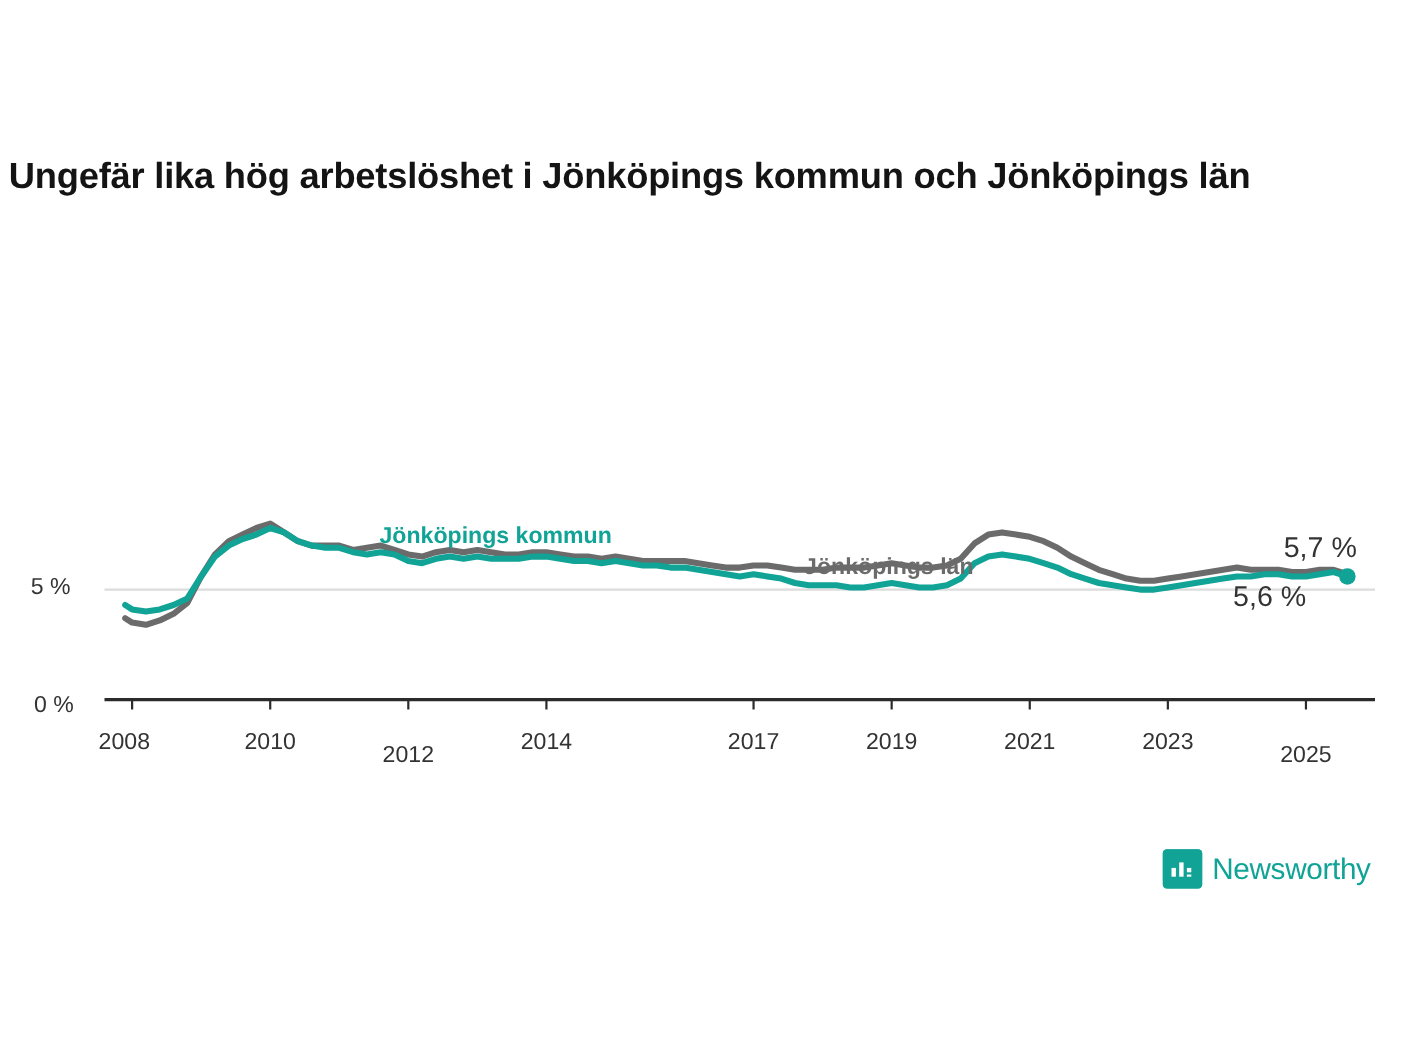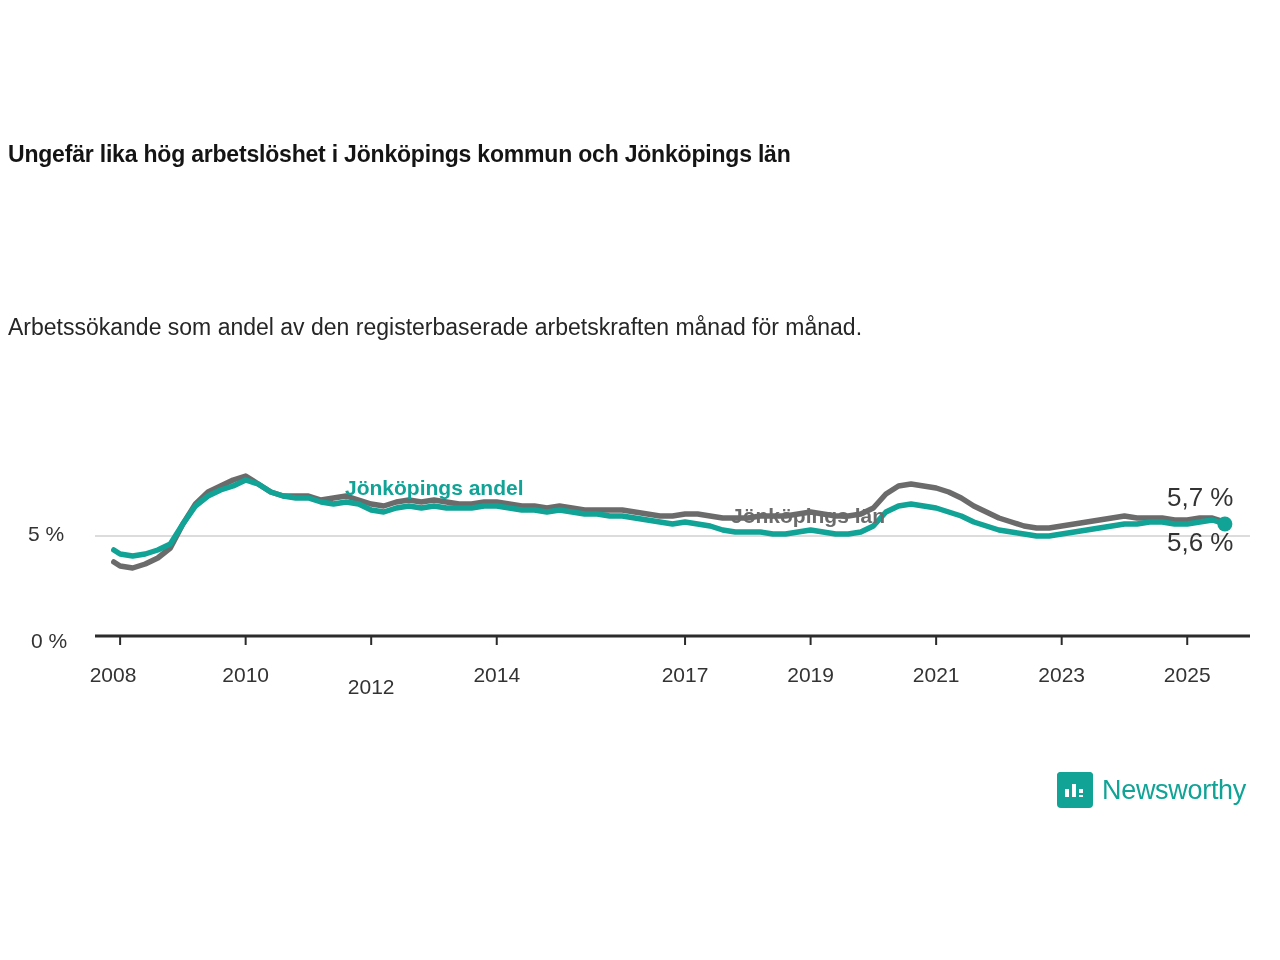--- a/index.html
+++ b/index.html
@@ -19,21 +19,21 @@
     position: absolute;
     left: 0; top: 0;
     width: 1280px;
     height: 960px;
   }
   .title {
     position: absolute;
     left: 8px;
     top: 140px;
     width: 1270px;
-    font-size: 23px;
+    font-size: 33px;
     font-weight: bold;
     line-height: 1.22;
     letter-spacing: -0.2px;
     color: #141414;
   }
   .subtitle {
     position: absolute;
     left: 8px;
     top: 312px;
     width: 1190px;
@@ -92,21 +92,21 @@
   .end-label {
     position: absolute;
     font-size: 26px;
     color: #333333;
   }
   .end-lan {
     left: 1167px;
     top: 482px;
   }
   .end-kommun {
-    left: 1167px;
+    left: 1121px;
     top: 527px;
   }
   .logo {
     position: absolute;
     left: 1057px;
     top: 772px;
     display: flex;
     align-items: center;
     gap: 9px;
   }
@@ -125,21 +125,20 @@
     letter-spacing: -0.3px;
     text-align: center;
   }
 </style>
 </head>
 <body>
 
 <div class="page">
 
   <div class="title">Ungefär lika hög arbetslöshet i Jönköpings kommun och Jönköpings län</div>
-  <div class="subtitle">Arbetssökande som andel av den registerbaserade arbetskraften månad för månad.</div>
 
   <div class="axis-label y-label-5">5 %</div>
   <div class="axis-label y-label-0">0 %</div>
 
   <div class="chart-area">
     <svg class="chart-svg" id="chart-svg" width="1280" height="270" viewBox="0 0 1280 270">
         <line x1="95" y1="106" x2="1250" y2="106" stroke="#dcdcdc" stroke-width="2"></line>
         <line x1="95" y1="206" x2="1250" y2="206" stroke="#2b2b2b" stroke-width="3"></line>
         <path d="M113.83 132.00 L120.11 136.00 L132.66 138.00 L145.22 134.00 L157.77 128.00 L170.33 118.00 L182.88 94.00 L195.43 74.00 L207.99 62.00 L220.54 56.00 L233.10 50.00 L245.65 46.00 L258.21 54.00 L270.76 62.00 L283.32 66.00 L295.87 66.00 L308.42 66.00 L320.98 70.00 L333.53 68.00 L346.09 66.00 L358.64 70.00 L371.20 74.00 L383.75 76.00 L396.30 72.00 L408.86 70.00 L421.41 72.00 L433.97 70.00 L446.52 72.00 L459.08 74.00 L471.63 74.00 L484.18 72.00 L496.74 72.00 L509.29 74.00 L521.85 76.00 L534.40 76.00 L546.96 78.00 L559.51 76.00 L572.07 78.00 L584.62 80.00 L597.17 80.00 L609.73 80.00 L622.28 80.00 L634.84 82.00 L647.39 84.00 L659.95 86.00 L672.50 86.00 L685.05 84.00 L697.61 84.00 L710.16 86.00 L722.72 88.00 L735.27 88.00 L747.83 88.00 L760.38 86.00 L772.93 86.00 L785.49 86.00 L798.04 84.00 L810.60 82.00 L823.15 84.00 L835.71 86.00 L848.26 86.00 L860.82 84.00 L873.37 78.00 L885.92 64.00 L898.48 56.00 L911.03 54.00 L923.59 56.00 L936.14 58.00 L948.70 62.00 L961.25 68.00 L973.80 76.00 L986.36 82.00 L998.91 88.00 L1011.47 92.00 L1024.02 96.00 L1036.58 98.00 L1049.13 98.00 L1061.68 96.00 L1074.24 94.00 L1086.79 92.00 L1099.35 90.00 L1111.90 88.00 L1124.46 86.00 L1137.01 88.00 L1149.57 88.00 L1162.12 88.00 L1174.67 90.00 L1187.23 90.00 L1199.78 88.00 L1212.34 88.00 L1224.89 92.00" fill="none" stroke="#6b6b6b" stroke-width="5.5" stroke-linejoin="round" stroke-linecap="round"></path>
         <path d="M113.83 120.00 L120.11 124.00 L132.66 126.00 L145.22 124.00 L157.77 120.00 L170.33 114.00 L182.88 94.00 L195.43 76.00 L207.99 66.00 L220.54 60.00 L233.10 56.00 L245.65 50.00 L258.21 54.00 L270.76 62.00 L283.32 66.00 L295.87 68.00 L308.42 68.00 L320.98 72.00 L333.53 74.00 L346.09 72.00 L358.64 74.00 L371.20 80.00 L383.75 82.00 L396.30 78.00 L408.86 76.00 L421.41 78.00 L433.97 76.00 L446.52 78.00 L459.08 78.00 L471.63 78.00 L484.18 76.00 L496.74 76.00 L509.29 78.00 L521.85 80.00 L534.40 80.00 L546.96 82.00 L559.51 80.00 L572.07 82.00 L584.62 84.00 L597.17 84.00 L609.73 86.00 L622.28 86.00 L634.84 88.00 L647.39 90.00 L659.95 92.00 L672.50 94.00 L685.05 92.00 L697.61 94.00 L710.16 96.00 L722.72 100.00 L735.27 102.00 L747.83 102.00 L760.38 102.00 L772.93 104.00 L785.49 104.00 L798.04 102.00 L810.60 100.00 L823.15 102.00 L835.71 104.00 L848.26 104.00 L860.82 102.00 L873.37 96.00 L885.92 82.00 L898.48 76.00 L911.03 74.00 L923.59 76.00 L936.14 78.00 L948.70 82.00 L961.25 86.00 L973.80 92.00 L986.36 96.00 L998.91 100.00 L1011.47 102.00 L1024.02 104.00 L1036.58 106.00 L1049.13 106.00 L1061.68 104.00 L1074.24 102.00 L1086.79 100.00 L1099.35 98.00 L1111.90 96.00 L1124.46 94.00 L1137.01 94.00 L1149.57 92.00 L1162.12 92.00 L1174.67 94.00 L1187.23 94.00 L1199.78 92.00 L1212.34 90.00 L1224.89 94.00" fill="none" stroke="#10a396" stroke-width="5.5" stroke-linejoin="round" stroke-linecap="round"></path>
@@ -158,24 +157,24 @@
 
   <div id="xticks">
       <div class="x-tick" style="left: 113px; text-align: center;">2008</div>
       <div class="x-tick" style="left: 245.652px;">2010</div>
       <div class="x-tick" style="left: 371.196px; margin-top: 12px;">2012</div>
       <div class="x-tick" style="left: 496.739px; text-align: right;">2014</div>
       <div class="x-tick" style="left: 685.054px;">2017</div>
       <div class="x-tick" style="left: 810.598px;">2019</div>
       <div class="x-tick" style="left: 936.141px;">2021</div>
       <div class="x-tick" style="left: 1061.68px;">2023</div>
-      <div class="x-tick" style="left: 1187.23px;">2025</div>
+      <div class="x-tick" style="left: 1187.23px; margin-top: 12px;">2025</div>
     </div>
 
-  <div class="series-label label-kommun">Jönköpings andel</div>
+  <div class="series-label label-kommun">Jönköpings kommun</div>
   <div class="series-label label-lan">Jönköpings län</div>
 
   <div class="end-label end-lan">5,7 %</div>
   <div class="end-label end-kommun">5,6 %</div>
 
   <div class="logo">
     <span class="logo-mark">
       <svg width="36" height="36" viewBox="0 0 36 36">
         <rect x="0" y="0" width="36" height="31" rx="4" fill="#10a396"></rect>
         <polygon points="6,28 16,28 9,36" fill="#10a396"></polygon>

